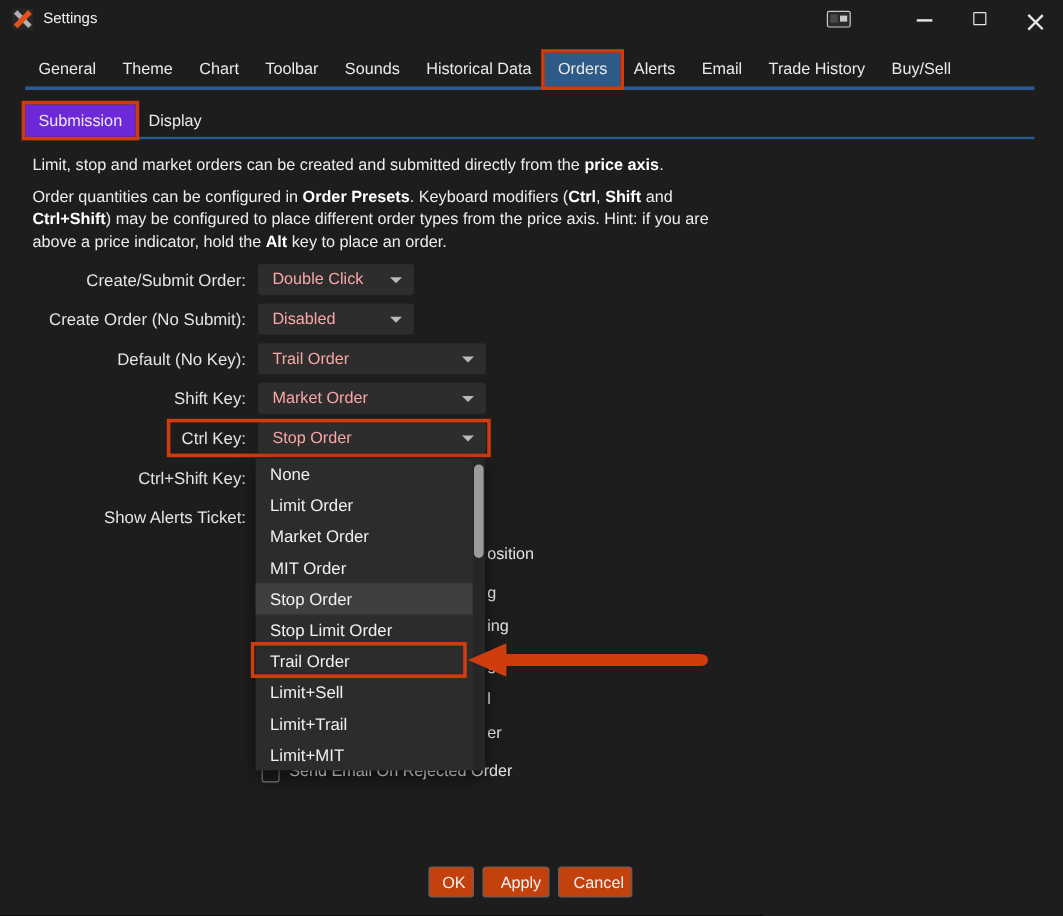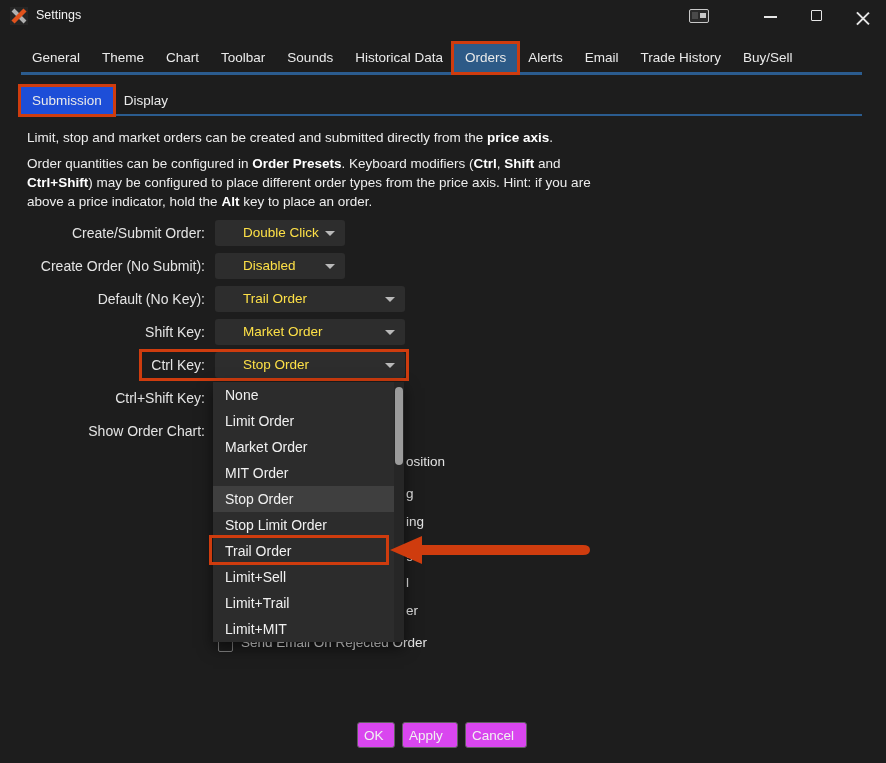--- a/index.html
+++ b/index.html
@@ -23,32 +23,32 @@
   .close-x i.b{transform:rotate(-45deg);}
 
   
   .tabbar{position:absolute;left:21px;top:44px;width:841px;height:28px;display:flex;
        border-bottom:3px solid #2b5c8f;}
   .tab{padding:0 11px;line-height:28px;font-size:13.5px;color:#eaeaea;white-space:nowrap;}
   .tab.selected{background:#2d5a87;outline:3px solid #cf3c0e;position:relative;z-index:2;}
   .subtabbar{position:absolute;left:21px;top:87px;width:841px;height:27px;display:flex;
        border-bottom:2px solid #2b5c8f;}
   .subtab{padding:0 11px;line-height:27px;font-size:13.5px;color:#eaeaea;white-space:nowrap;}
-  .subtab.selected{background:#1d4ed8;outline:3px solid #cf3c0e;position:relative;z-index:2;}
+  .subtab.selected{background:#6d28d9;outline:3px solid #cf3c0e;position:relative;z-index:2;}
 
   
   .intro1{position:absolute;left:27px;top:128px;font-size:13.5px;line-height:19px;color:#ededed;}
   .intro2{position:absolute;left:27px;top:154px;font-size:13.5px;line-height:19px;color:#ededed;}
   .intro1 b,.intro2 b{font-weight:bold;color:#fff;}
 
   
   .flabel{position:absolute;left:0;width:205px;text-align:right;font-size:14px;
        line-height:26px;color:#e4e4e4;}
   .dd{position:absolute;left:215px;height:26px;background:#2d2d2d;border-radius:3px;
-       font-size:13.5px;line-height:26px;padding-left:28px;box-sizing:border-box;color:#fde047;}
+       font-size:13.5px;line-height:26px;padding-left:12px;box-sizing:border-box;color:#fca5a5;}
   .dd .caret{position:absolute;right:10px;top:11px;width:0;height:0;
        border-left:5px solid transparent;border-right:5px solid transparent;
        border-top:5px solid #b9b9b9;}
   .dd.narrow{width:130px;}
   .dd.wide{width:190px;}
 
   .ctrlkey-annotation{position:absolute;left:139px;top:349px;width:270px;height:32px;
        border:3px solid #cf3c0e;box-sizing:border-box;z-index:4;pointer-events:none;}
 
   
@@ -66,22 +66,22 @@
   
   .frag{position:absolute;left:406px;font-size:13.5px;color:#e2e2e2;z-index:1;}
   .frag.f1{top:454px;} .frag.f2{top:486px;} .frag.f3{top:514px;}
   .frag.f4{top:546px;} .frag.f5{top:575px;} .frag.f6{top:603px;}
 
   .semail-check{position:absolute;left:218px;top:637px;width:15px;height:15px;
        border:1px solid #848484;border-radius:2px;box-sizing:border-box;background:#1d1d1d;z-index:1;}
   .semail-label{position:absolute;left:241px;top:635px;font-size:13.5px;color:#e8e8e8;z-index:1;}
 
   
-  .btn{position:absolute;top:722px;height:26px;background:#d946ef;border:1px solid #606060;
-       border-radius:3px;color:#f2f2f2;font-size:13.5px;line-height:24px;text-align:left;
+  .btn{position:absolute;top:722px;height:26px;background:#c2410c;border:1px solid #606060;
+       border-radius:3px;color:#f2f2f2;font-size:13.5px;line-height:24px;text-align:right;
        box-sizing:border-box;font-family:inherit;}
   .btn.ok{left:357px;width:38px;}
   .btn.apply{left:402px;width:56px;}
   .btn.cancel{left:465px;width:62px;}
 </style>
 </head>
 <body>
 
 <div class="app">
 
@@ -125,21 +125,21 @@
 
   <div class="intro1"><span>Limit, stop and market orders can be created and submitted directly from the </span><b>price axis</b><span>.</span></div>
   <div class="intro2"><span>Order quantities can be configured in </span><b>Order Presets</b><span>.  Keyboard modifiers (</span><b>Ctrl</b><span>, </span><b>Shift</b><span> and</span><br><b>Ctrl+Shift</b><span>) may be configured to place different order types from the price axis.  Hint: if you are</span><br><span>above a price indicator, hold the </span><b>Alt</b><span> key to place an order.</span></div>
 
   <div class="flabel" style="top:220px">Create/Submit Order:</div>
   <div class="flabel" style="top:253px">Create Order (No Submit):</div>
   <div class="flabel" style="top:286px">Default (No Key):</div>
   <div class="flabel" style="top:319px">Shift Key:</div>
   <div class="flabel" style="top:352px">Ctrl Key:</div>
   <div class="flabel" style="top:385px">Ctrl+Shift Key:</div>
-  <div class="flabel" style="top:418px">Show Order Chart:</div>
+  <div class="flabel" style="top:418px">Show Alerts Ticket:</div>
 
   <div class="dd narrow" style="top:220px"><span>Double Click</span><span class="caret"></span></div>
   <div class="dd narrow" style="top:253px"><span>Disabled</span><span class="caret"></span></div>
   <div class="dd wide" style="top:286px"><span>Trail Order</span><span class="caret"></span></div>
   <div class="dd wide" style="top:319px"><span>Market Order</span><span class="caret"></span></div>
   <div class="dd wide" style="top:352px"><span>Stop Order</span><span class="caret"></span></div>
 
   <div class="ctrlkey-annotation"></div>
 
   <div class="frag f1">osition</div>

